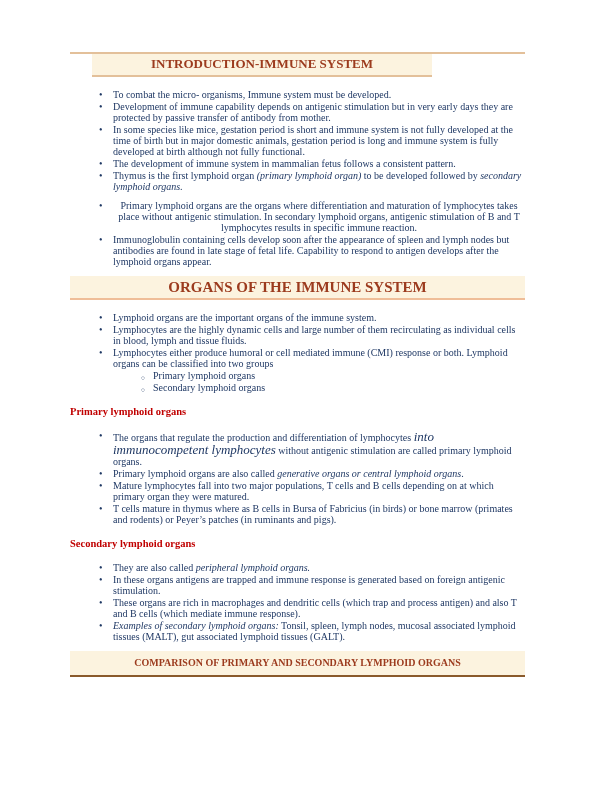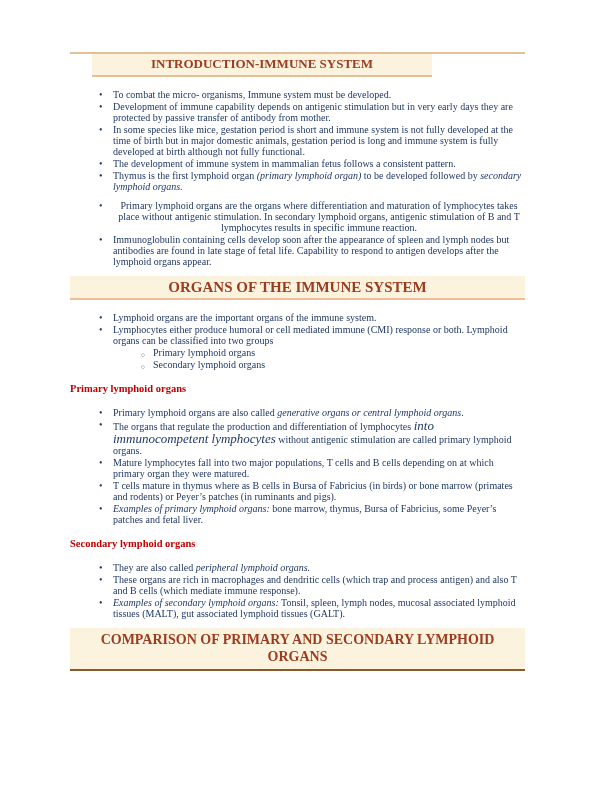--- a/index.html
+++ b/index.html
@@ -31,21 +31,21 @@
     margin-top:9px;background:var(--heading-bg);
     border-bottom:2px solid var(--border-salmon);
     text-align:center;color:var(--heading-text);
     font-weight:bold;font-size:15px;line-height:16px;padding:3px 0;
   }
 
   .h3-box{
     margin-top:9px;background:var(--heading-bg);
     border-bottom:2px solid var(--border-brown);
     text-align:center;color:var(--heading-text);
-    font-weight:bold;font-size:14px;line-height:17px;padding:3px 16px 4px;
+    font-weight:bold;font-size:10px;line-height:17px;padding:3px 16px 4px;
   }
 
   .subhead{
     margin-top:13px;color:var(--subheading-text);
     font-weight:bold;font-size:10.5px;line-height:12px;
   }
 
   ul.bullets{
     list-style:none;margin:12px 0 0 0;padding:0 0 0 27px;
     font-size:10px;line-height:11px;
@@ -78,37 +78,38 @@
         <li><span>Thymus is the first lymphoid organ </span><span class="run-i">(primary lymphoid organ)</span><span> to be developed followed by </span><span class="run-i">secondary lymphoid organs.</span></li>
         <li class="space-before"><span>Primary lymphoid organs are the organs where differentiation and maturation of lymphocytes takes place without antigenic stimulation. In secondary lymphoid organs, antigenic stimulation of B and T lymphocytes results in specific immune reaction.</span></li>
         <li><span>Immunoglobulin containing cells develop soon after the appearance of spleen and lymph nodes but antibodies are found in late stage of fetal life. Capability to respond to antigen develops after the lymphoid organs appear.</span></li>
       </ul>
 
     <div class="h2-box">
       <span>ORGANS OF THE IMMUNE SYSTEM</span>
     </div>
     <ul class="bullets">
         <li><span>Lymphoid organs are the important organs of the immune system.</span></li>
+        <li><span>Lymphocytes are the highly dynamic cells and large number of them recirculating as individual cells in blood, lymph and tissue fluids.</span></li>
         <li><span>Lymphocytes either produce humoral or cell mediated immune (CMI) response or both. Lymphoid organs can be classified into two groups</span></li>
         <li class="level2"><span>Primary lymphoid organs</span></li>
         <li class="level2"><span>Secondary lymphoid organs</span></li>
       </ul>
 
     <div class="subhead">Primary lymphoid organs</div>
     <ul class="bullets">
+        <li><span>The organs that regulate the production and differentiation of lymphocytes </span><span class="run-iL">into immunocompetent lymphocytes</span><span> without antigenic stimulation are called primary lymphoid organs.</span></li>
         <li><span>Primary lymphoid organs are also called </span><span class="run-i">generative organs or central lymphoid organs</span><span>.</span></li>
-        <li><span>The organs that regulate the production and differentiation of lymphocytes </span><span class="run-iL">into immunocompetent lymphocytes</span><span> without antigenic stimulation are called primary lymphoid organs.</span></li>
         <li><span>Mature lymphocytes fall into two major populations, T cells and B cells depending on at which primary organ they were matured.</span></li>
         <li><span>T cells mature in thymus where as B cells in Bursa of Fabricius (in birds) or bone marrow (primates and rodents) or Peyer’s patches (in ruminants and pigs).</span></li>
-        <li><span class="run-i">Examples of primary lymphoid organs:</span><span> bone marrow, thymus, Bursa of Fabricius, some Peyer’s patches and fetal liver.</span></li>
       </ul>
 
     <div class="subhead">Secondary lymphoid organs</div>
     <ul class="bullets">
         <li><span>They are also called </span><span class="run-i">peripheral lymphoid organs.</span></li>
+        <li><span>In these organs antigens are trapped and immune response is generated based on foreign antigenic stimulation.</span></li>
         <li><span>These organs are rich in macrophages and dendritic cells (which trap and process antigen) and also T and B cells (which mediate immune response).</span></li>
         <li><span class="run-i">Examples of secondary lymphoid organs:</span><span> Tonsil, spleen, lymph nodes, mucosal associated lymphoid tissues (MALT), gut associated lymphoid tissues (GALT).</span></li>
       </ul>
 
     <div class="h3-box">
       <span>COMPARISON OF PRIMARY AND SECONDARY LYMPHOID ORGANS</span>
     </div>
 
   </div>
 </div>

